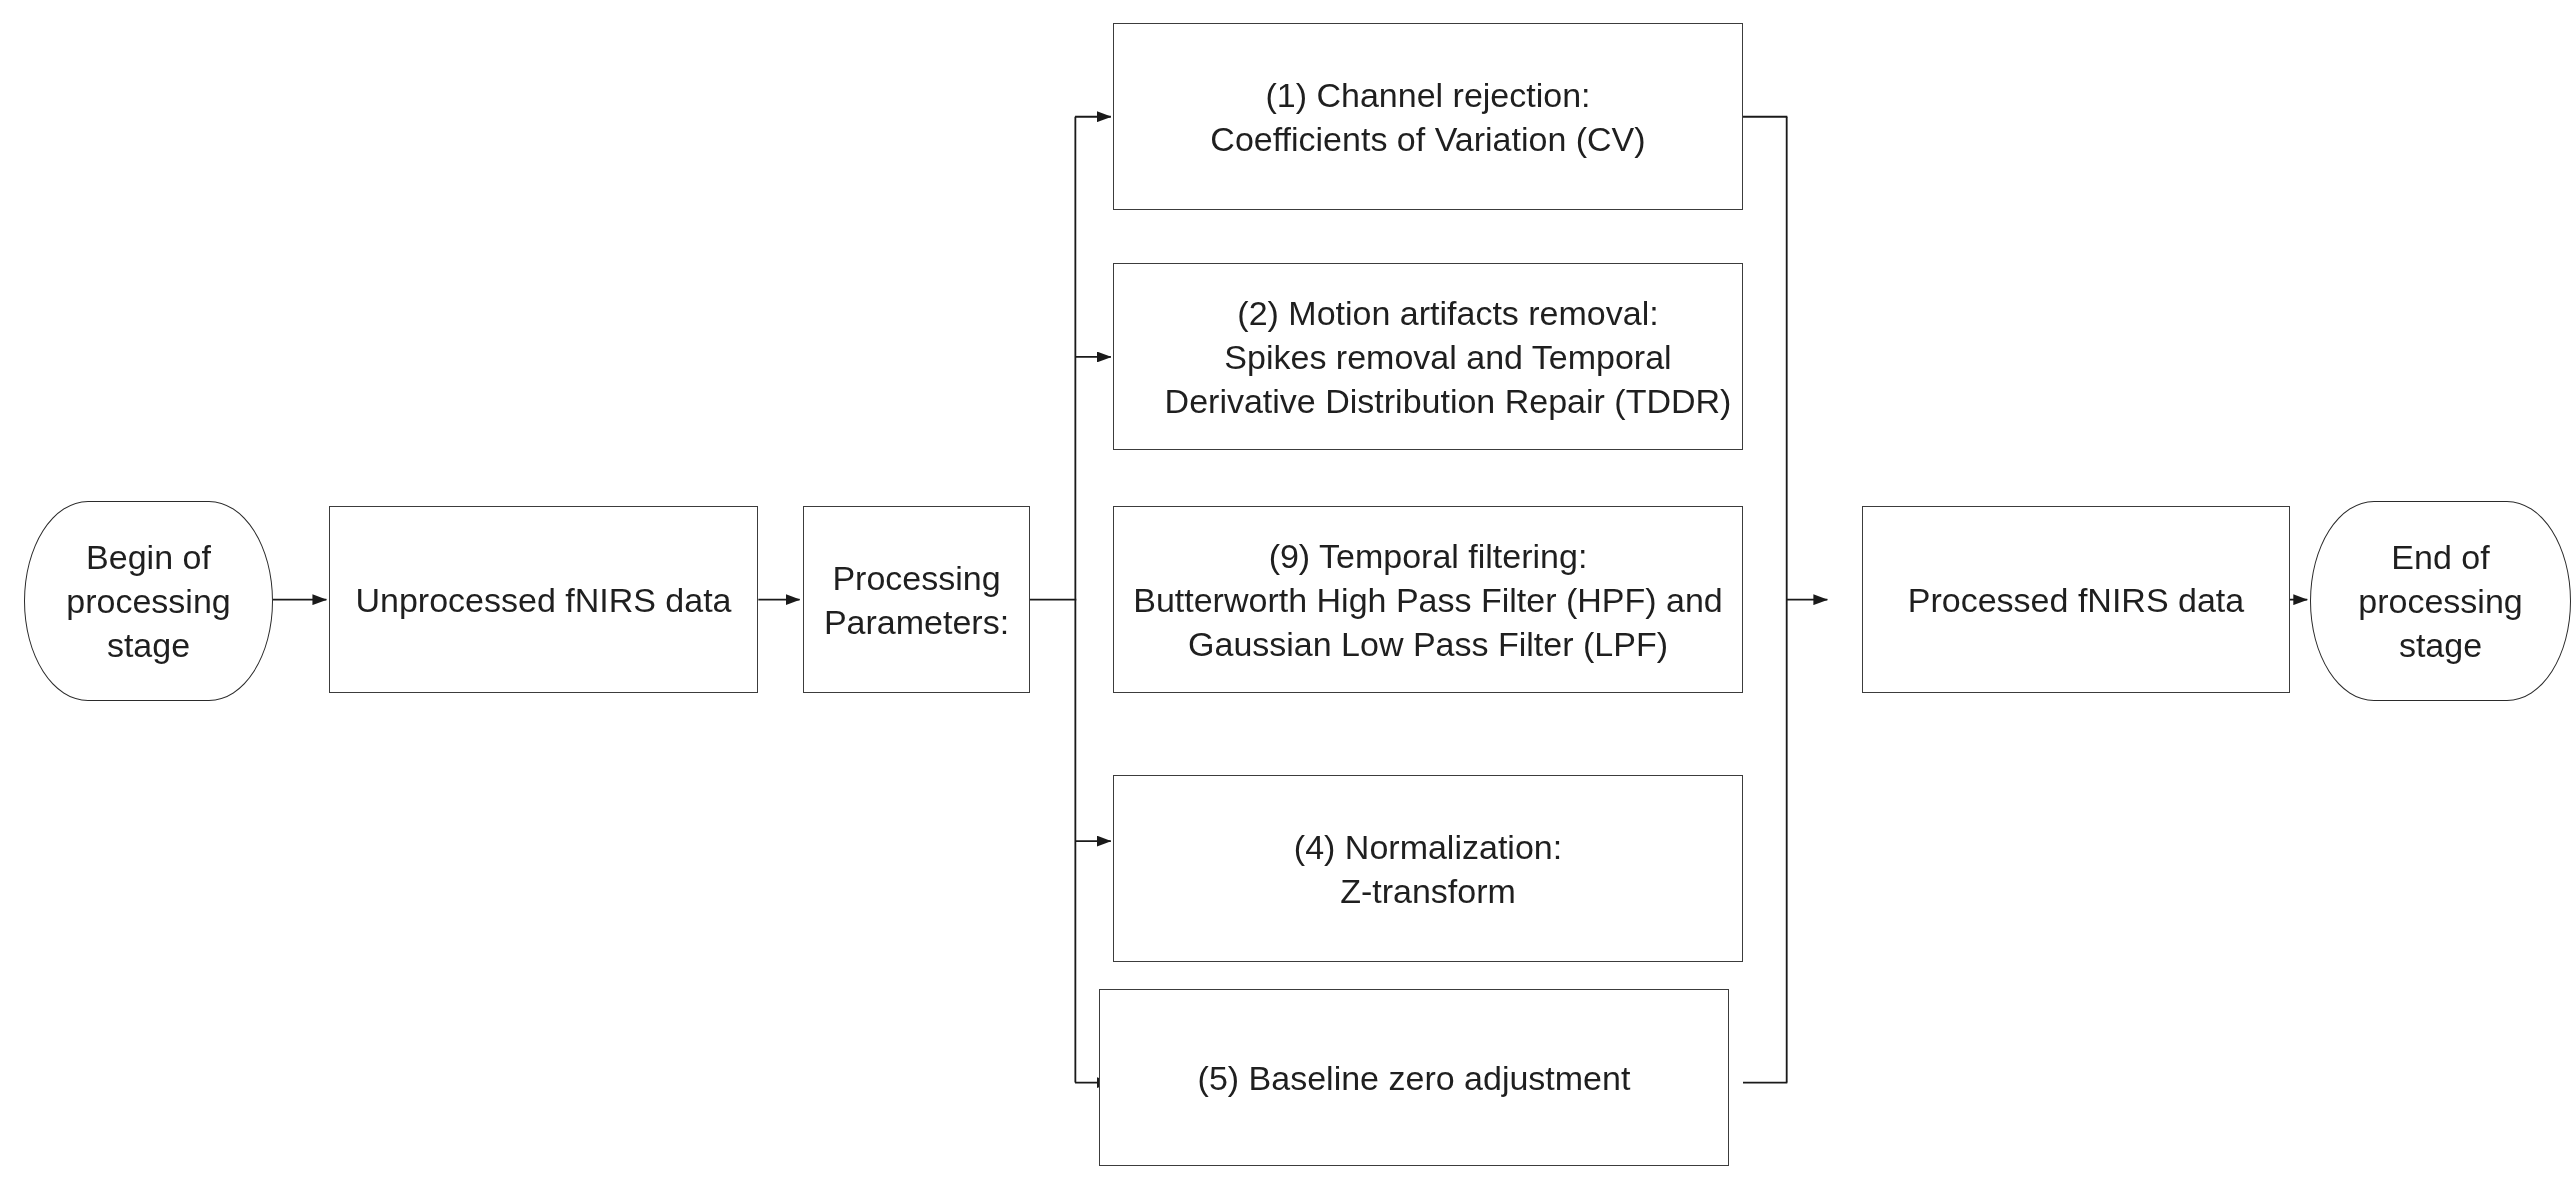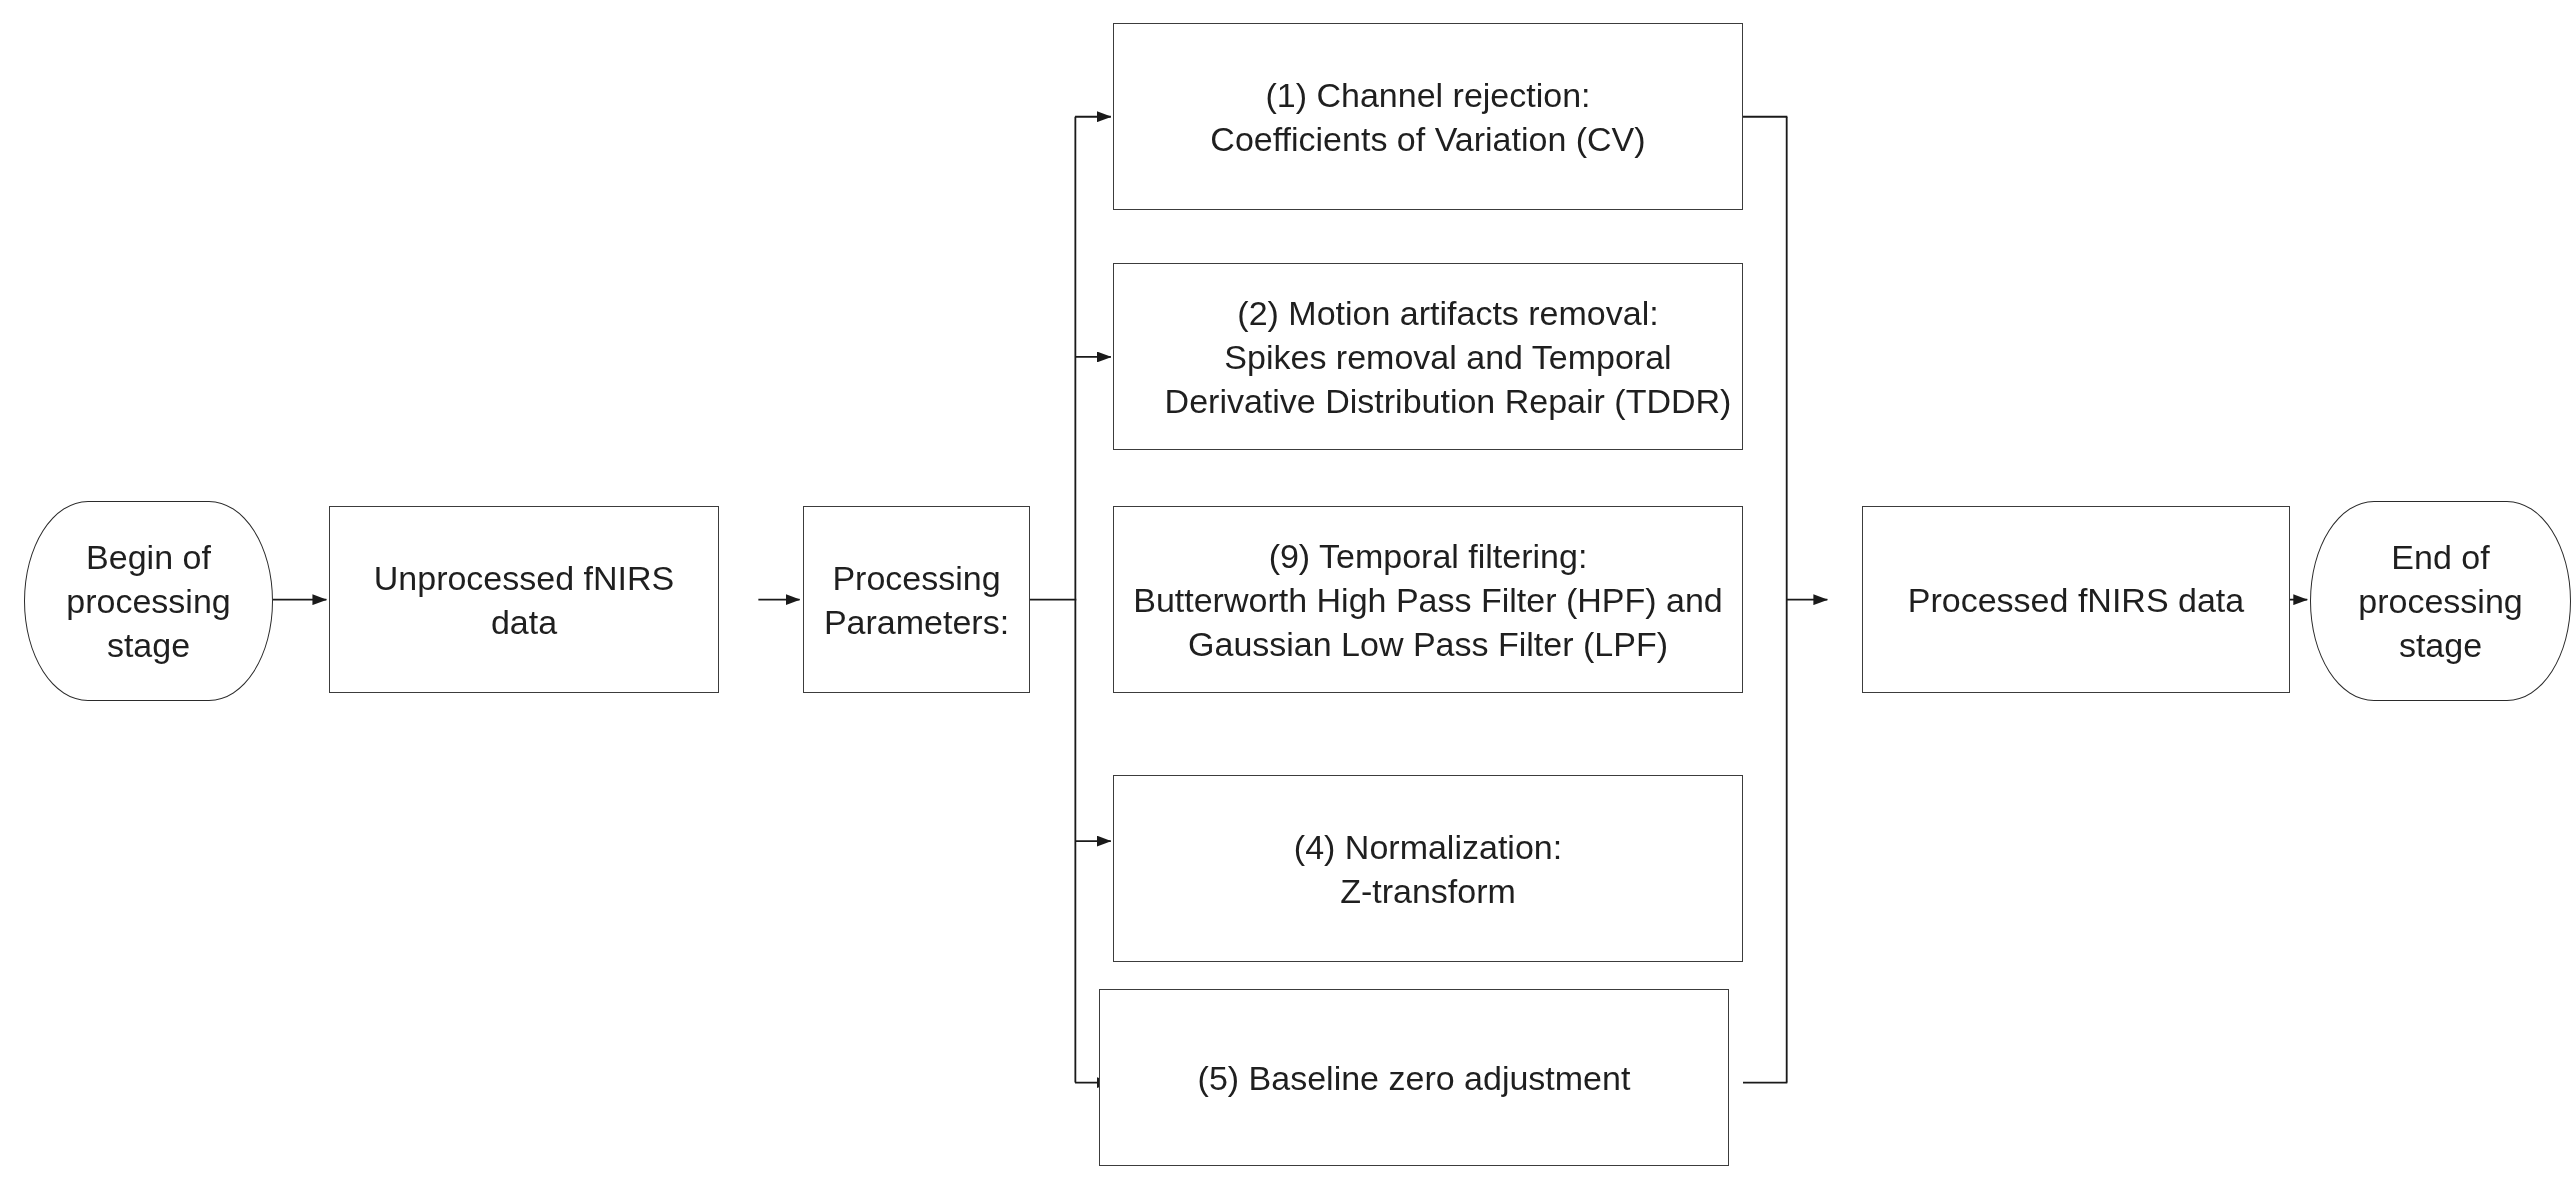--- a/index.html
+++ b/index.html
@@ -47,21 +47,21 @@
     padding: 0 6px;
   }
   .edge {
     stroke: #1a1a1a;
     stroke-width: 3;
     fill: none;
   }
 
   
   #node-begin        { left: 24px;   top: 501px; width: 249px;  height: 200px; }
-  #node-unprocessed  { left: 329px;  top: 506px; width: 390px;  height: 187px; }
+  #node-unprocessed  { left: 329px;  top: 506px; width: 429px;  height: 187px; }
   #node-parameters   { left: 803px; top: 506px; width: 227px;  height: 187px; }
   #node-step1        { left: 1113px; top: 23px;   width: 630px; height: 187px; }
   #node-step2        { left: 1113px; top: 263px;  width: 630px; height: 187px; padding-left: 40px; }
   #node-step3        { left: 1113px; top: 506px;  width: 630px; height: 187px; }
   #node-step4        { left: 1113px; top: 747px; width: 630px; height: 187px; margin-top: 28px; }
   #node-step5        { left: 1099px; top: 989px; width: 630px; height: 177px; }
   #node-processed    { left: 1830px; top: 506px; width: 428px;  height: 187px; margin-left: 32px; }
   #node-end          { left: 2310px; top: 501px; width: 261px;  height: 200px; align-items: center; }
 </style>
 </head>

